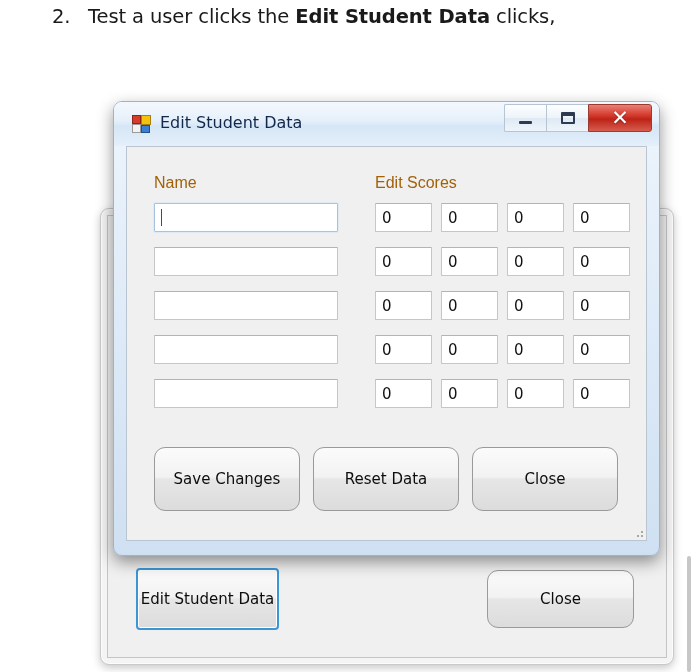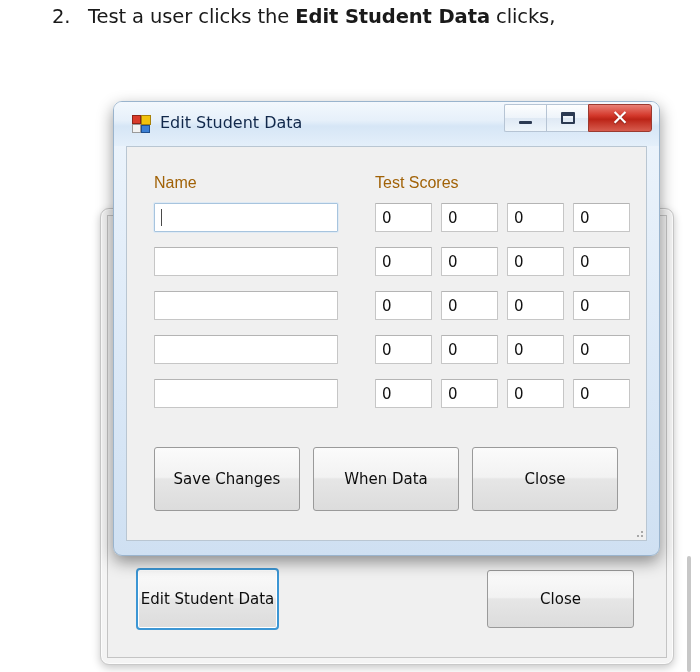--- a/index.html
+++ b/index.html
@@ -74,21 +74,21 @@
     left: 136px;
     top: 568px;
     width: 500px;
     height: 64px;
   }
   .win-button {
     position: absolute;
     box-sizing: border-box;
     background: linear-gradient(to bottom, #fbfbfb 0%, #f2f2f2 47%, #e6e6e6 50%, #dcdcdc 100%);
     border: 1px solid #9a9a9a;
-    border-radius: 3px;
+    border-radius: 11px;
     font-family: "DejaVu Sans", sans-serif;
     font-size: 15px;
     color: #0d0d0d;
     display: flex;
     align-items: center;
     justify-content: center;
     text-align: center;
     line-height: 22px;
     cursor: default;
   }
@@ -307,21 +307,21 @@
       </div>
       <div class="cap-btn close">
         <span class="glyph-close">✕</span>
       </div>
     </div>
   </div>
 
   <div class="dialog-client">
 
     <span class="form-label" id="label-name">Name</span>
-    <span class="form-label" id="label-scores">Test Scores</span>
+    <span class="form-label" id="label-scores">Edit Scores</span>
 
     <div class="tb name focused" style="left:27px; top:56px;">
         <span class="caret"></span>
       </div>
     <div class="tb score" style="left:248px; top:56px;">0</div>
     <div class="tb score" style="left:314px; top:56px;">0</div>
     <div class="tb score" style="left:380px; top:56px;">0</div>
     <div class="tb score" style="left:446px; top:56px;">0</div>
 
     <div class="tb name" style="left:27px; top:100px;"></div>
@@ -342,21 +342,21 @@
     <div class="tb score" style="left:380px; top:188px;">0</div>
     <div class="tb score" style="left:446px; top:188px;">0</div>
 
     <div class="tb name" style="left:27px; top:232px;"></div>
     <div class="tb score" style="left:248px; top:232px;">0</div>
     <div class="tb score" style="left:314px; top:232px;">0</div>
     <div class="tb score" style="left:380px; top:232px;">0</div>
     <div class="tb score" style="left:446px; top:232px;">0</div>
 
     <div class="win-button" id="dlg-btn-save">Save Changes</div>
-    <div class="win-button" id="dlg-btn-reset">When Data</div>
+    <div class="win-button" id="dlg-btn-reset">Reset Data</div>
     <div class="win-button" id="dlg-btn-close">Close</div>
 
     <div class="resize-grip">
       <i style="right:0px; bottom:0px;"></i>
       <i style="right:4px; bottom:0px;"></i>
       <i style="right:0px; bottom:4px;"></i>
     </div>
   </div>
 </div>
 

